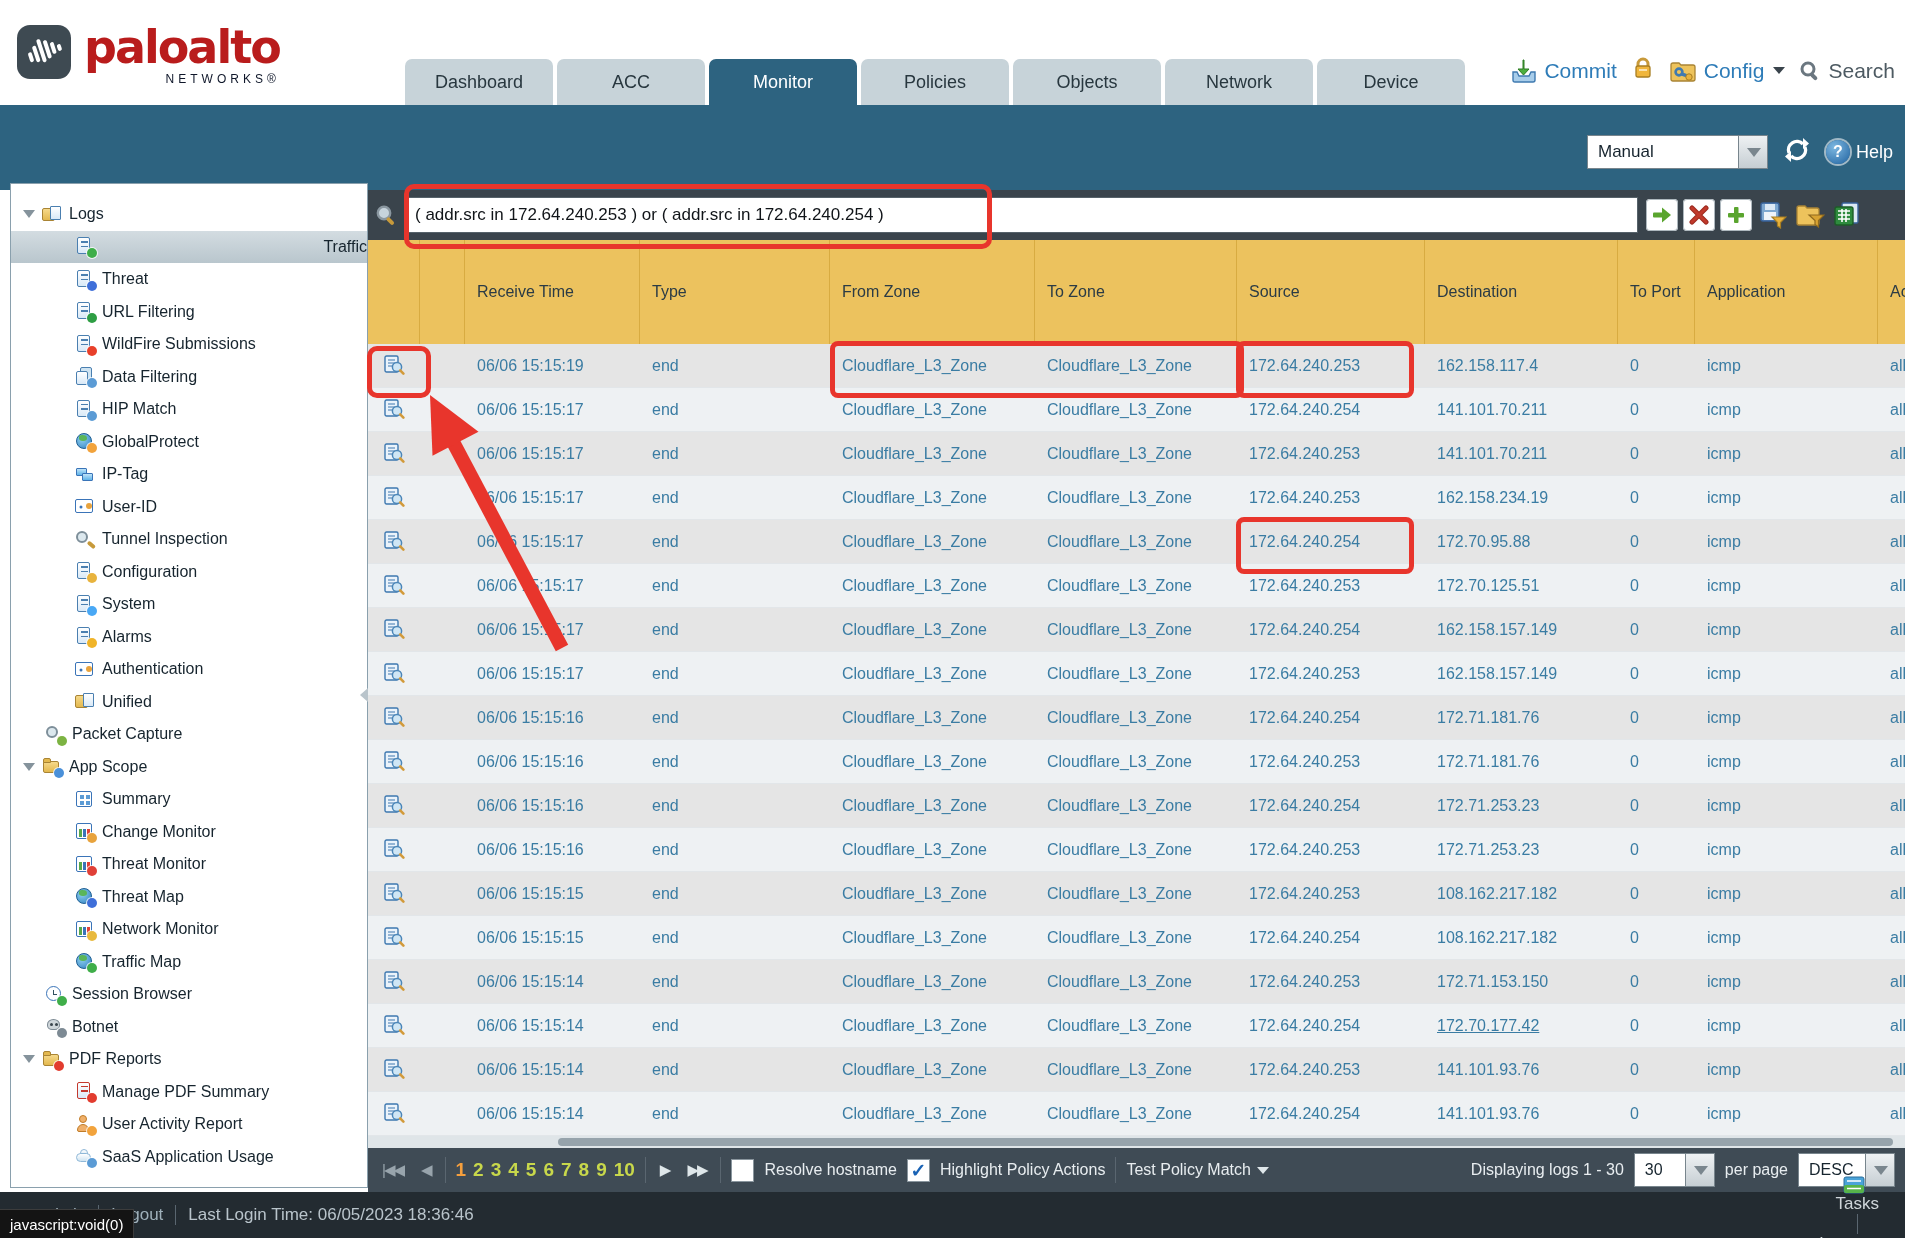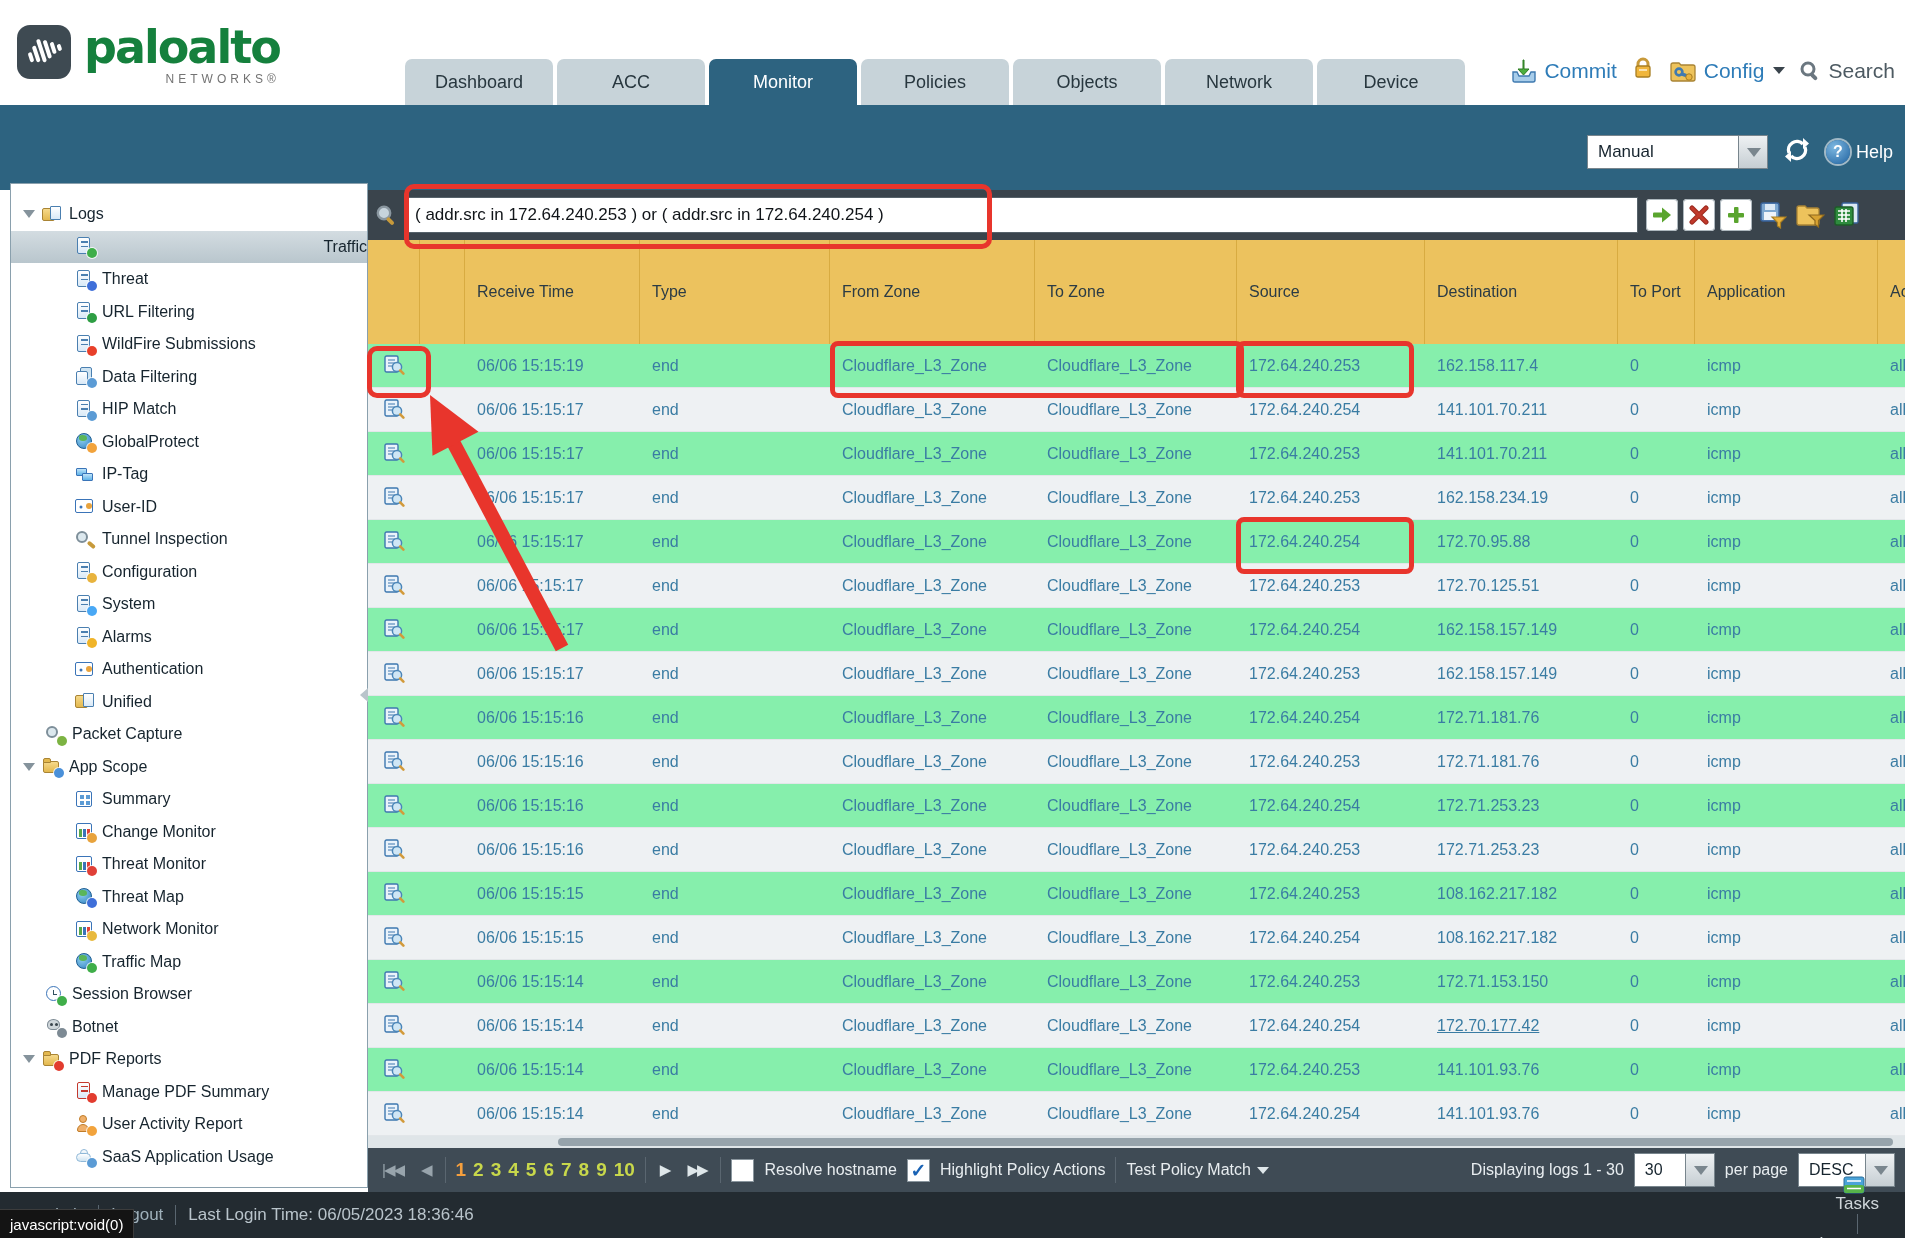--- a/index.html
+++ b/index.html
@@ -2,22 +2,22 @@
 <html><head>
 <meta charset="utf-8">
 <style>
   html,body{margin:0;padding:0;background:#888;}
   .app{position:relative;width:1905px;height:1238px;background:#fff;overflow:hidden;
        font-family:"Liberation Sans",sans-serif;-webkit-font-smoothing:antialiased;}
 
   
   .hdr{position:absolute;left:0;top:0;width:1905px;height:105px;background:#fff;}
   .logo{position:absolute;left:16px;top:24px;display:flex;align-items:flex-start;gap:12px;}
-  .logo-txt .big{font-family:"DejaVu Sans",sans-serif;font-weight:bold;font-size:46px;line-height:46px;color:#15803d;letter-spacing:-2px;}
-  .logo-txt .small{font-size:12px;letter-spacing:4px;color:#737373;text-align:right;margin-top:2px;}
+  .logo-txt .big{font-family:"DejaVu Sans",sans-serif;font-weight:bold;font-size:46px;line-height:46px;color:#b91c1c;letter-spacing:-2px;}
+  .logo-txt .small{font-size:12px;letter-spacing:4px;color:#0f172a;text-align:right;margin-top:2px;}
   .tabs{position:absolute;left:405px;bottom:0;display:flex;gap:4px;}
   .tab{width:148px;height:46px;border:none;border-radius:7px 7px 0 0;background:#c7d3d9;
        color:#28373f;font-family:inherit;font-size:18px;display:flex;align-items:center;justify-content:center;cursor:pointer;}
   .tab.active{background:#2d6380;color:#fff;}
   .hdr-actions{position:absolute;right:10px;top:56px;display:flex;align-items:center;gap:14px;font-size:21px;}
   .hact{display:flex;align-items:center;gap:7px;color:#2e7cb8;cursor:pointer;}
   .hact.gray{color:#4d5a62;}
   .caret-dn{width:0;height:0;border-left:6px solid transparent;border-right:6px solid transparent;border-top:7px solid #3a444c;display:inline-block;margin-left:2px;}
 
   
@@ -98,21 +98,21 @@
   .fbtn{width:32px;height:32px;border:none;border-radius:4px;background:transparent;padding:0;cursor:pointer;
         display:flex;align-items:center;justify-content:center;}
   .fbtn.boxed{background:#fff;box-shadow:inset 0 0 0 1px #aeb8be;}
 
   
   .gridrow{display:grid;grid-template-columns:52px 45px 175px 190px 205px 202px 188px 193px 77px 183px 60px;}
   .thead{height:104px;background:#ecc25e;}
   .thead .th{display:flex;align-items:center;padding-left:12px;font-size:16px;color:#2b3b45;
         border-right:1px solid #d8ab41;box-sizing:border-box;overflow:hidden;white-space:nowrap;}
   .rows{height:792px;overflow:hidden;background:#fff;}
-  .tr{height:44px;background:#86efac;border-bottom:1px solid #e2e6e9;box-sizing:border-box;}
+  .tr{height:44px;background:#e5e5e5;border-bottom:1px solid #e2e6e9;box-sizing:border-box;}
   .tr:nth-child(even){background:#eef1f3;}
   .td{display:flex;align-items:center;padding-left:12px;font-size:16px;color:#3a7ca3;overflow:hidden;white-space:nowrap;box-sizing:border-box;}
   .td a{color:#3a7ca3;text-decoration:none;cursor:pointer;}
   .td a.underline{text-decoration:underline;}
   .td.c-detail{padding-left:0;justify-content:center;}
   .detail-btn{background:none;border:none;padding:0;cursor:pointer;line-height:0;}
 
   .hscroll{height:12px;background:#dfe5e8;position:relative;}
   .hscroll .thumb{position:absolute;top:2px;left:190px;right:12px;height:8px;border-radius:4px;background:#96a3ab;}
 

